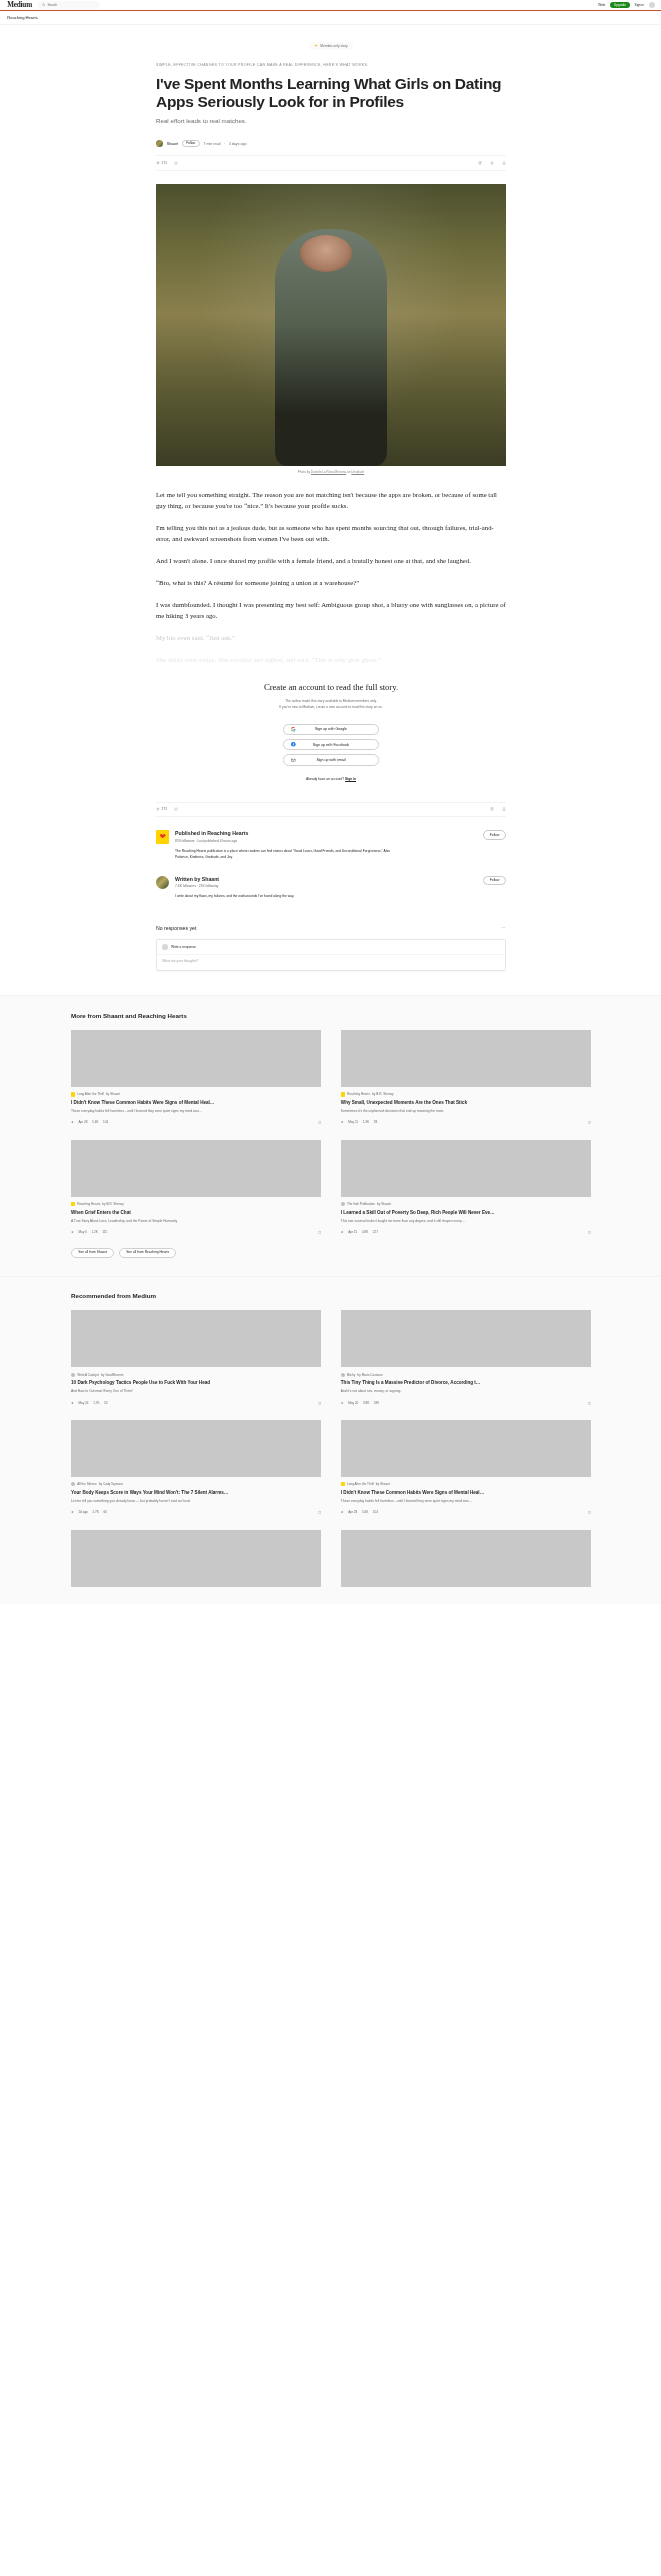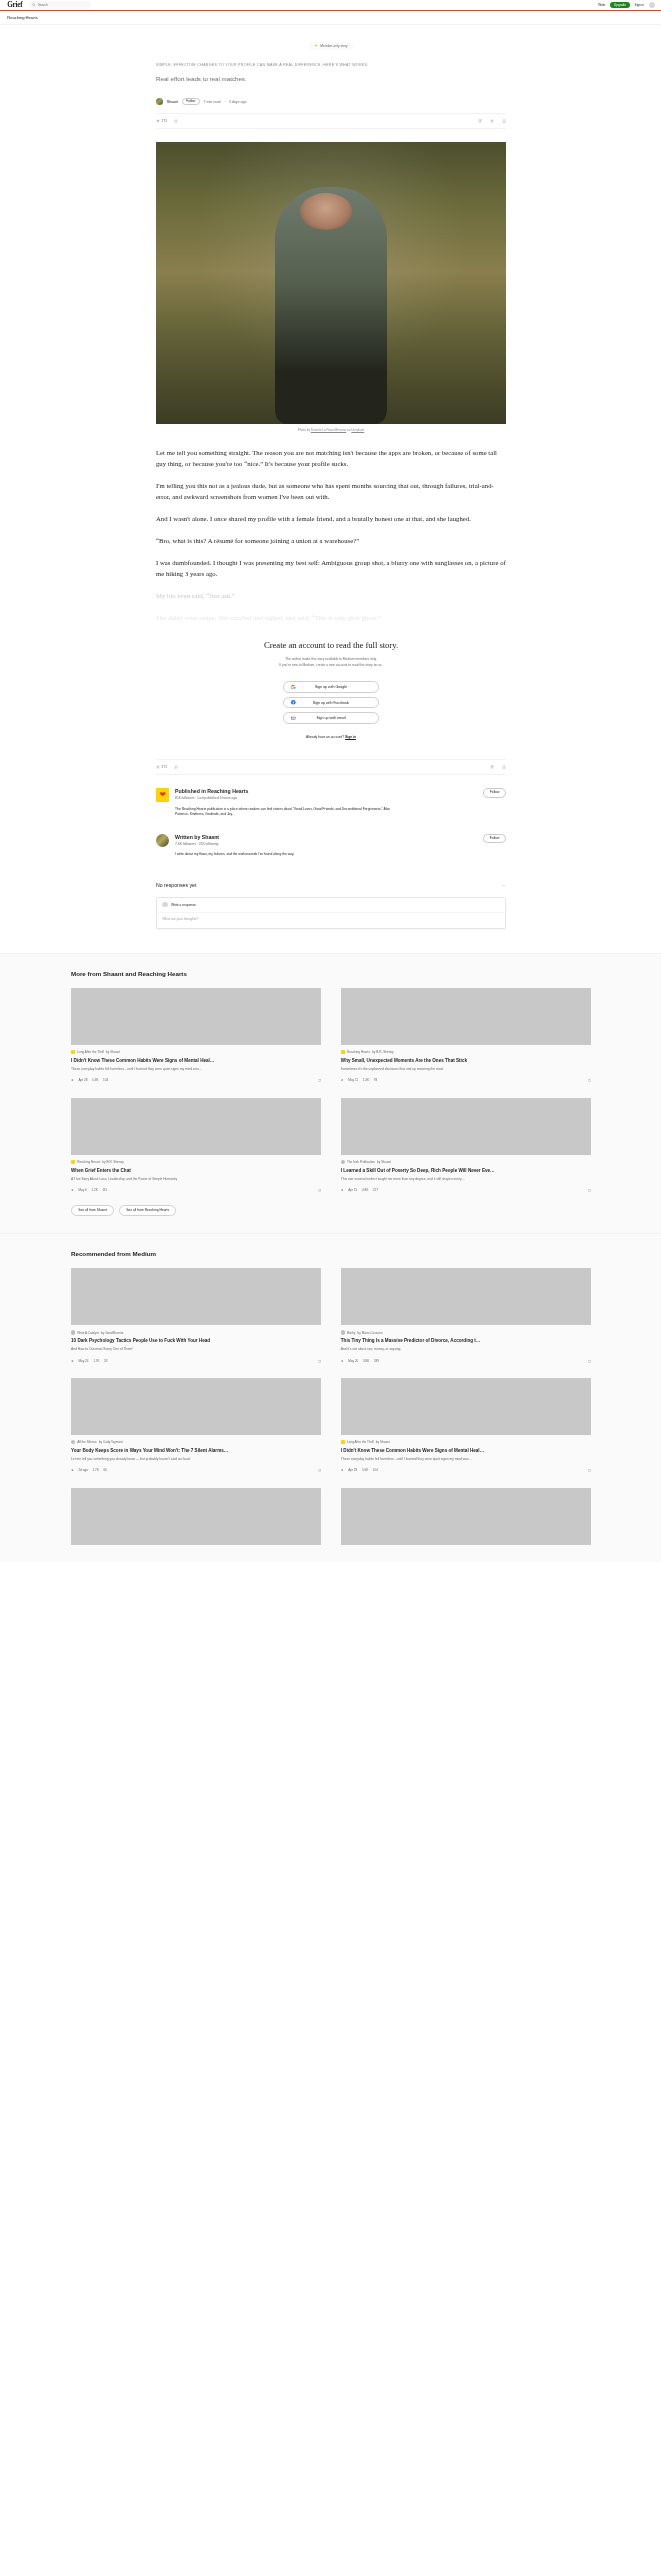--- a/index.html
+++ b/index.html
@@ -209,21 +209,21 @@
   .chips { margin-top: 13.4px; display: flex; gap: 4.6px; }
   .chip {
     border: 0.5px solid #d0d0d0; border-radius: 5.7px; background: #fff;
     font-size: 3.3px; color: #242424; padding: 2.6px 6.2px; line-height: 1; cursor: pointer;
   }
 </style>
 </head>
 <body>
 
 <div class="topbar">
-  <div class="logo">Grief</div>
+  <div class="logo">Medium</div>
   <div class="searchbox">
     <span>
       <svg width="3.6" height="3.6" viewBox="0 0 24 24" fill="none" stroke="#6b6b6b" stroke-width="2">
         <circle cx="10.5" cy="10.5" r="7"></circle>
           <line x1="16" y1="16" x2="22" y2="22"></line>
       </svg>
     </span>
     <span class="ph">Search</span>
   </div>
   <div class="topbar-right">
@@ -241,20 +241,21 @@
 <div class="article">
 
   <div class="badge-row">
     <span class="member-badge">
       <span class="star">✦</span>
       <span>Member-only story</span>
     </span>
   </div>
 
   <div class="kicker">SIMPLE, EFFECTIVE CHANGES TO YOUR PROFILE CAN MAKE A REAL DIFFERENCE, HERE'S WHAT WORKS.</div>
+  <h1 class="title">I've Spent Months Learning What Girls on Dating Apps Seriously Look for in Profiles</h1>
   <div class="subtitle">Real effort leads to real matches.</div>
 
   <div class="byline">
     <span class="avatar-md"></span>
     <span class="who">Shaant</span>
     <button class="pill">Follow</button>
     <span class="meta">7 min read</span>
     <span class="meta">·</span>
     <span class="meta">5 days ago</span>
   </div>

